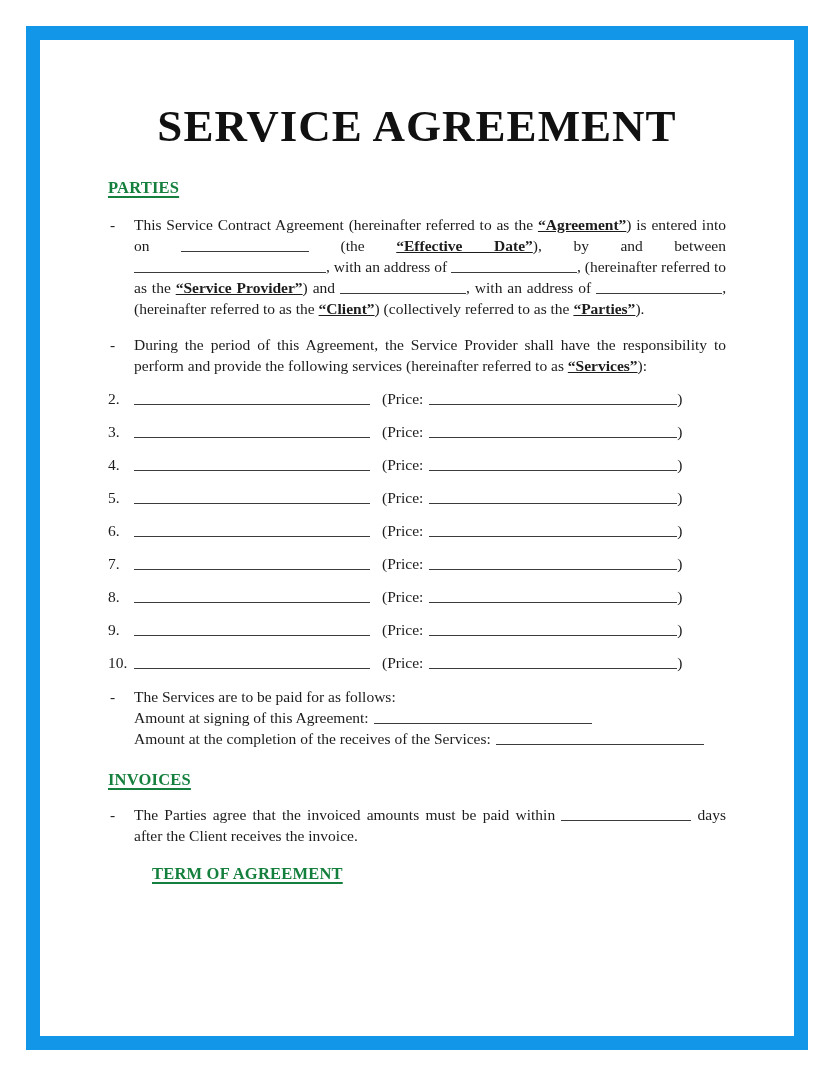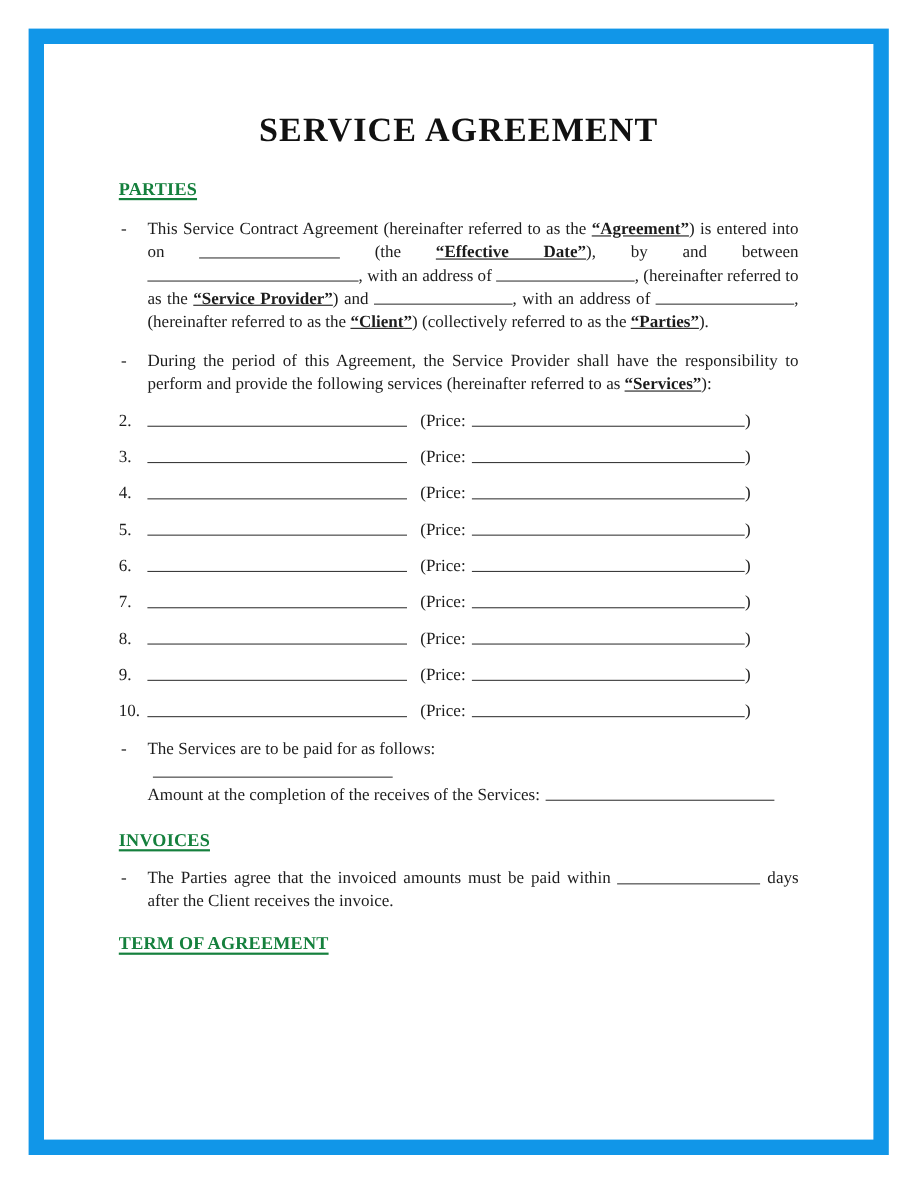--- a/index.html
+++ b/index.html
@@ -19,41 +19,41 @@
   }
   .content {
     position: absolute;
     left: 40px; top: 40px; right: 40px; bottom: 44px;
     padding: 0 68px;
     overflow: hidden;
   }
   .doc-title {
     margin-top: 60px;
     text-align: center;
-    font-size: 31px;
+    font-size: 45px;
     line-height: 1.16;
     font-weight: bold;
     letter-spacing: 1px;
     color: #111;
     font-family: Liberation Serif, serif;
   }
   h2.sec-heading {
     font-size: 16.5px;
     line-height: 21px;
     font-weight: bold;
     letter-spacing: 0.2px;
     color: #15803d;
     text-decoration: underline;
     text-decoration-thickness: 2px;
     text-underline-offset: 3px;
   }
   .h-parties    { margin-top: 25px; }
   .h-services   { margin-top: 14px; }
   .h-invoices   { margin-top: 20px; }
-  .h-term       { margin-top: 17px; }
+  .h-term       { margin-top: 17px; margin-left: 44px; }
   .bullet-row {
     display: flex;
     align-items: flex-start;
     font-size: 15.5px;
     line-height: 21px;
   }
   .bullet-row .dash {
     flex: none;
     width: 26px;
     padding-left: 2px;
@@ -146,21 +146,21 @@
       <div class="service-row">
         <span class="num">10.</span><span class="blank blank-service"></span><span class="price-label">(Price:</span><span class="blank blank-price"></span><span>)</span>
       </div>
 
   </div>
 
   <div class="bullet-row mt-payment">
     <span class="dash">-</span>
     <div class="body">
       <div>The Services are to be paid for as follows:</div>
-      <div><span class="blank payment-line2-blank"></span></div>
+      <div><span>Amount at signing of this Agreement:</span><span class="blank payment-line2-blank"></span></div>
       <div><span>Amount at the completion of the receives of the Services:</span><span class="blank payment-line3-blank"></span></div>
     </div>
   </div>
 
   <h2 class="sec-heading h-invoices">INVOICES</h2>
 
   <div class="bullet-row mt-invoices">
     <span class="dash">-</span>
     <p class="body"><span>The Parties agree that the invoiced amounts must be paid within </span><span class="blank" style="width: 130px;"></span><span> days after the Client receives the invoice.</span></p>
   </div>

